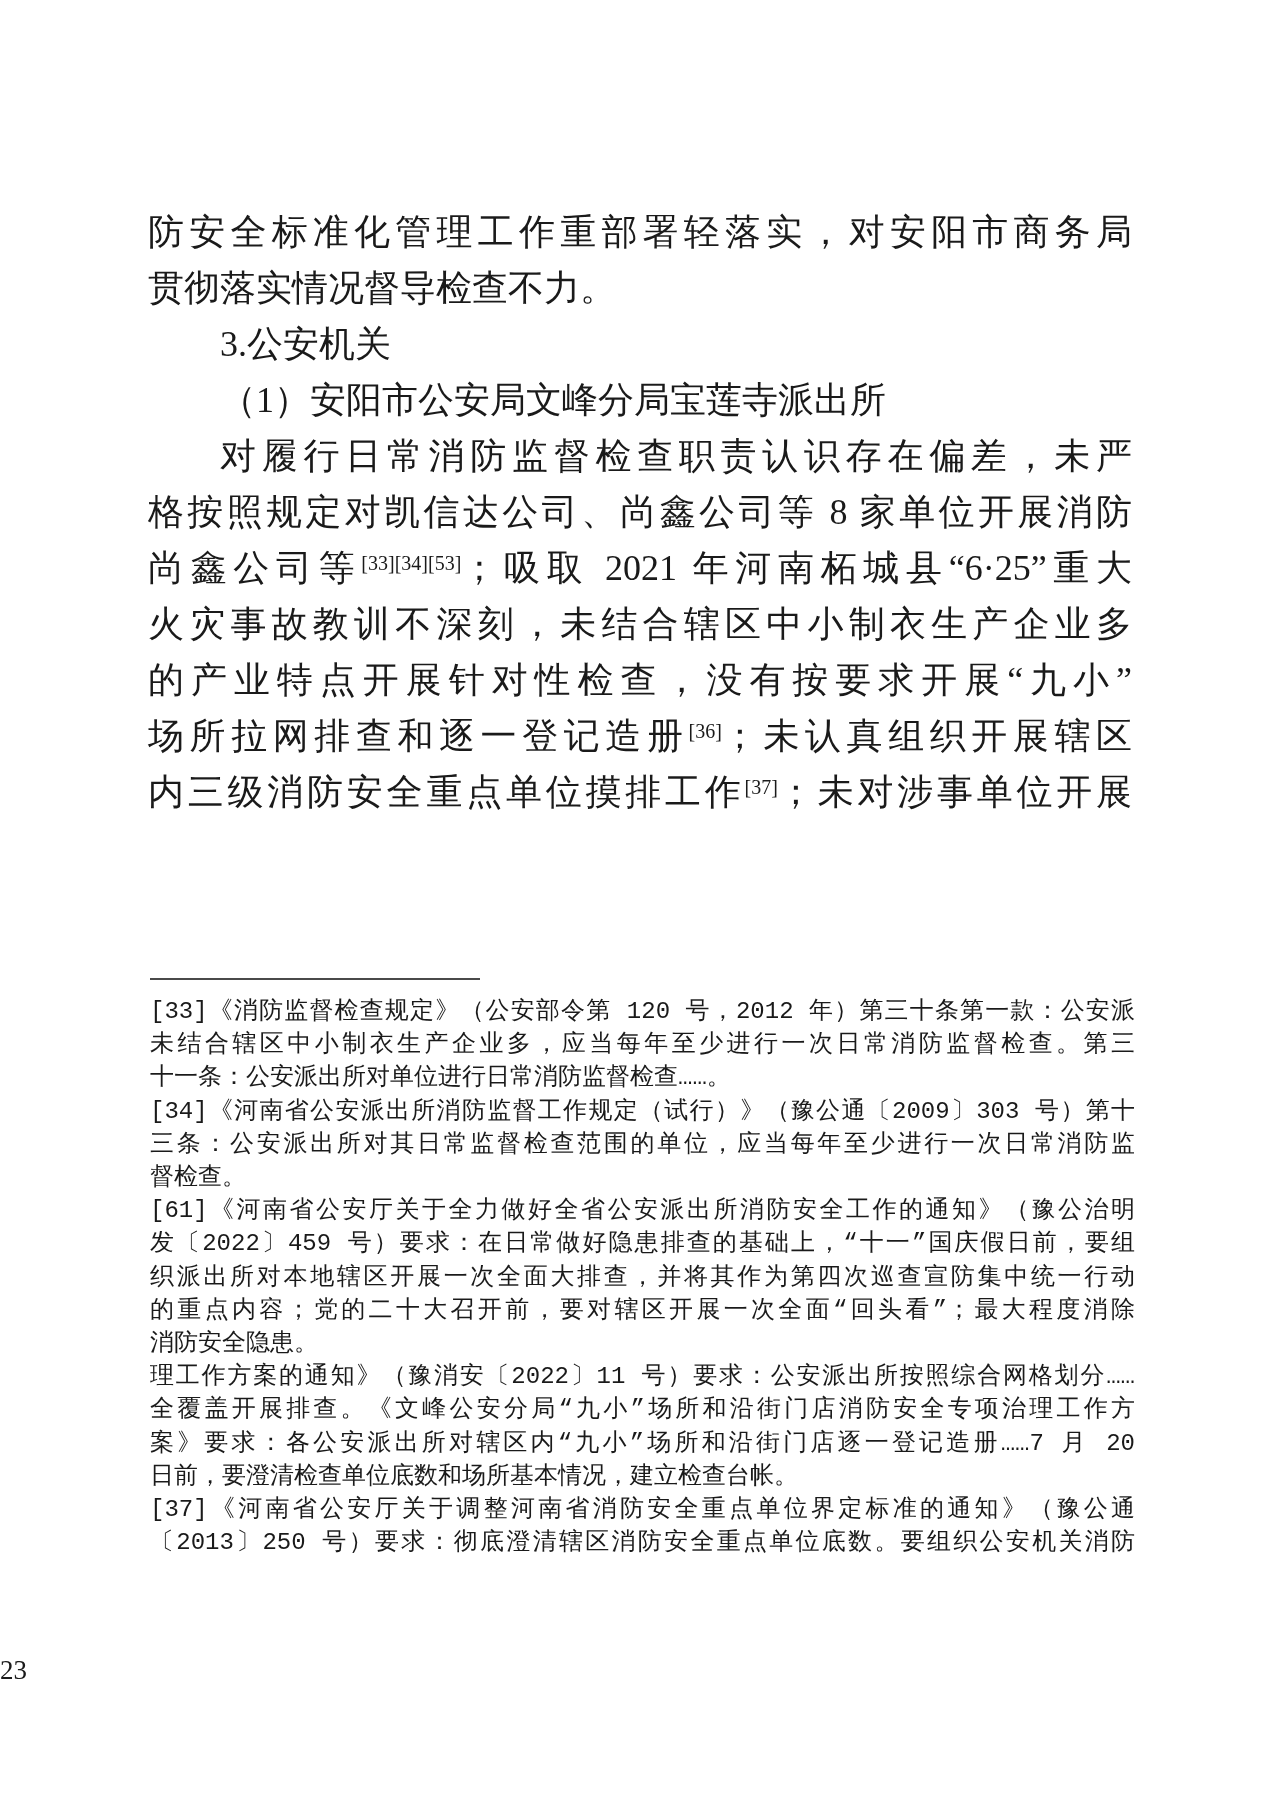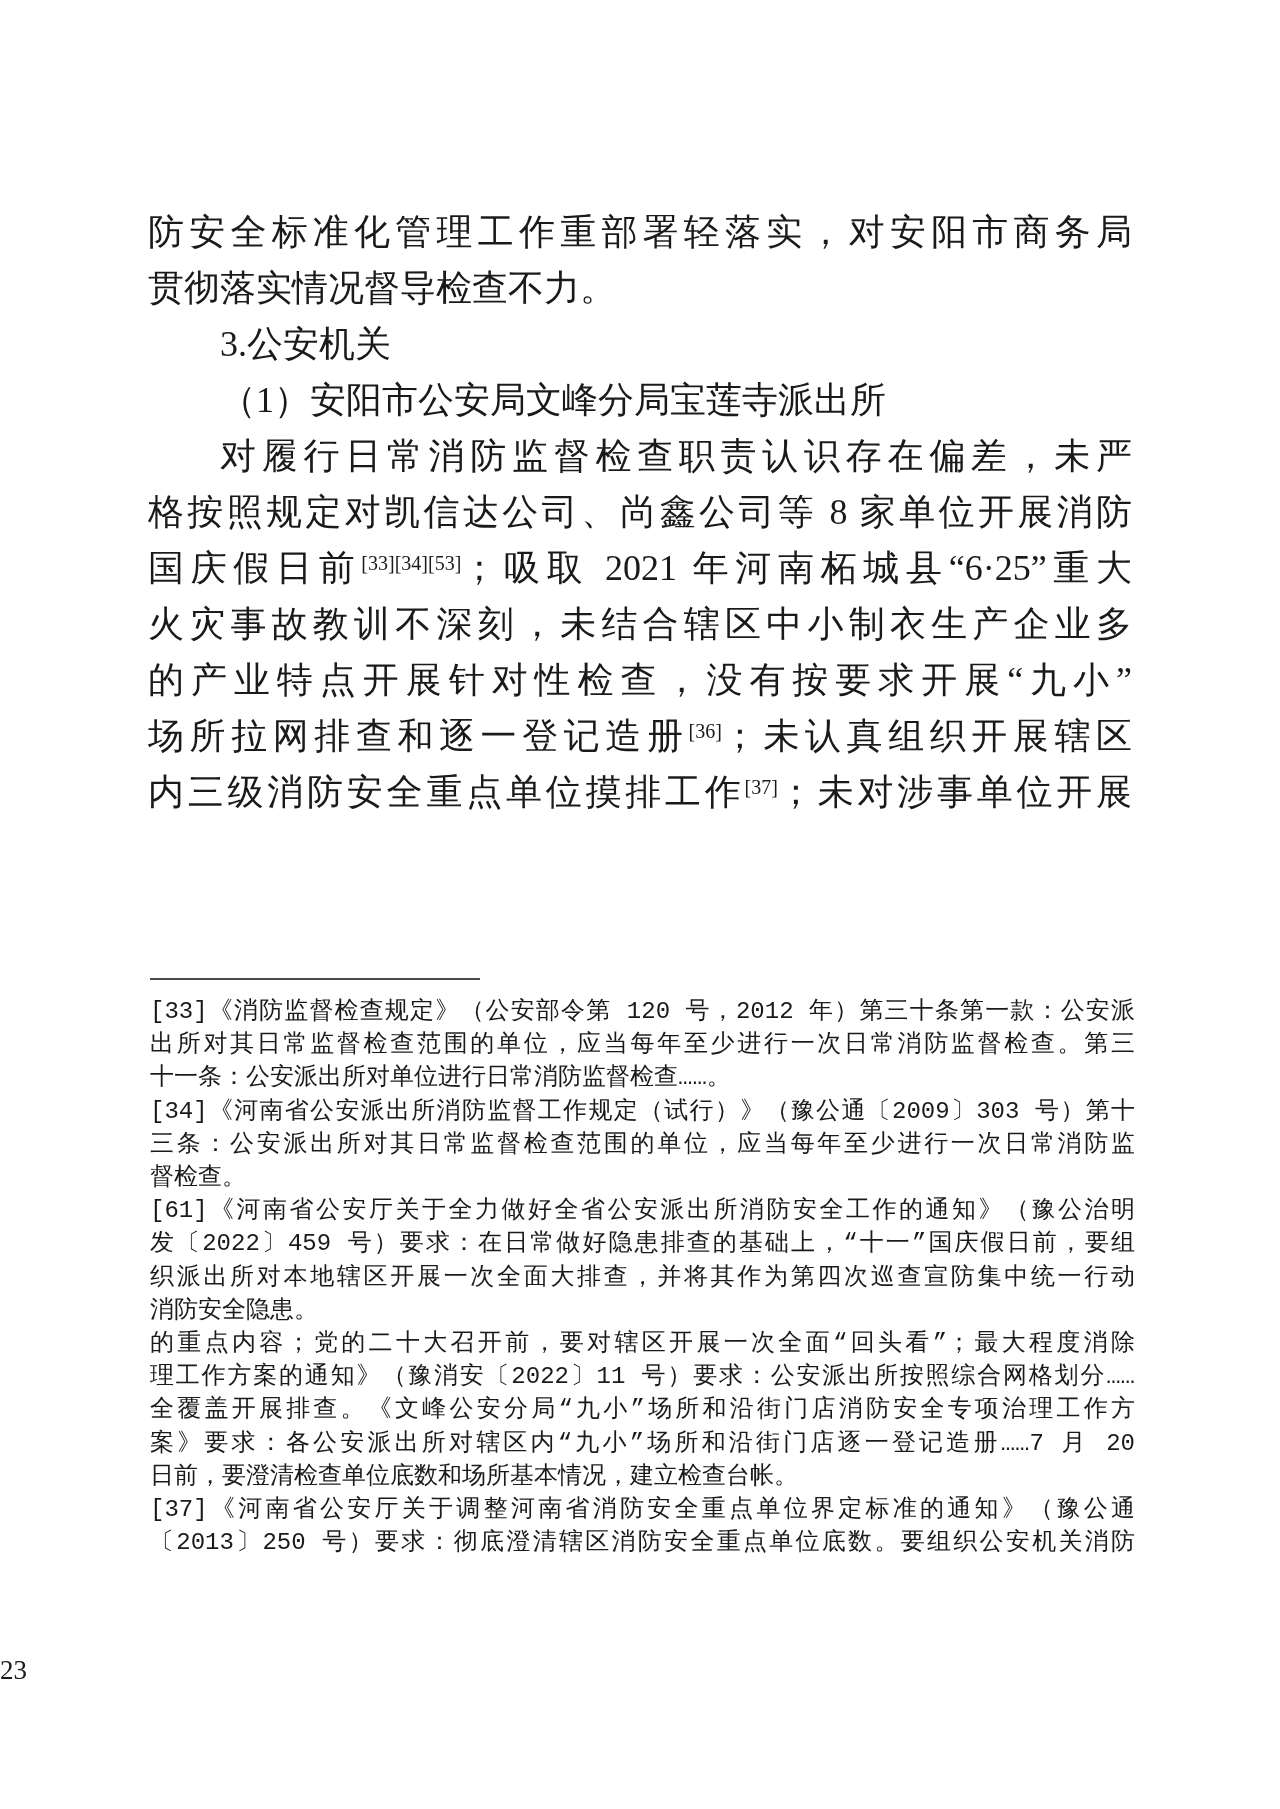--- a/index.html
+++ b/index.html
@@ -48,44 +48,44 @@
 <body>
 
 <div class="page">
   <div class="main-text">
       <div class="mline jl"><span>防安全标准化管理工作重部署轻落实，对安阳市商务局</span></div>
       <div class="mline ll"><span>贯彻落实情况督导检查不力。</span></div>
       <div class="mline ll" style="padding-left: 2em;"><span>3.公安机关</span></div>
       <div class="mline ll" style="padding-left: 2em;"><span>（1）安阳市公安局文峰分局宝莲寺派出所</span></div>
       <div class="mline jl" style="padding-left: 2em;"><span>对履行日常消防监督检查职责认识存在偏差，未严</span></div>
       <div class="mline jl"><span>格按照规定对凯信达公司、尚鑫公司等 8 家单位开展消防</span></div>
-      <div class="mline jl"><span>国庆假日前</span><span class="sup">[33][34][53]</span><span>；吸取 2021 年河南柘城县“6·25”重大</span></div>
+      <div class="mline jl"><span>尚鑫公司等</span><span class="sup">[33][34][53]</span><span>；吸取 2021 年河南柘城县“6·25”重大</span></div>
       <div class="mline jl"><span>火灾事故教训不深刻，未结合辖区中小制衣生产企业多</span></div>
       <div class="mline jl"><span>的产业特点开展针对性检查，没有按要求开展“九小”</span></div>
       <div class="mline jl"><span>场所拉网排查和逐一登记造册</span><span class="sup">[36]</span><span>；未认真组织开展辖区</span></div>
       <div class="mline jl"><span>内三级消防安全重点单位摸排工作</span><span class="sup">[37]</span><span>；未对涉事单位开展</span></div>
     </div>
   <div class="fn-sep"></div>
   <div class="footnotes">
       <div>
         <div class="fline jl">[33]《消防监督检查规定》（公安部令第 120 号，2012 年）第三十条第一款：公安派</div>
-        <div class="fline jl">出所对其日常监督检查范围的单位，应当每年至少进行一次日常消防监督检查。第三</div>
+        <div class="fline jl">未结合辖区中小制衣生产企业多，应当每年至少进行一次日常消防监督检查。第三</div>
         <div class="fline ll">十一条：公安派出所对单位进行日常消防监督检查……。</div>
       </div>
       <div>
         <div class="fline jl">[34]《河南省公安派出所消防监督工作规定（试行）》（豫公通〔2009〕303 号）第十</div>
         <div class="fline jl">三条：公安派出所对其日常监督检查范围的单位，应当每年至少进行一次日常消防监</div>
         <div class="fline ll">督检查。</div>
       </div>
       <div>
         <div class="fline jl">[61]《河南省公安厅关于全力做好全省公安派出所消防安全工作的通知》（豫公治明</div>
         <div class="fline jl">发〔2022〕459 号）要求：在日常做好隐患排查的基础上，“十一”国庆假日前，要组</div>
         <div class="fline jl">织派出所对本地辖区开展一次全面大排查，并将其作为第四次巡查宣防集中统一行动</div>
+        <div class="fline jl">的重点内容；党的二十大召开前，要对辖区开展一次全面“回头看”；最大程度消除</div>
         <div class="fline ll">消防安全隐患。</div>
-        <div class="fline jl">的重点内容；党的二十大召开前，要对辖区开展一次全面“回头看”；最大程度消除</div>
       </div>
       <div>
         <div class="fline jl">理工作方案的通知》（豫消安〔2022〕11 号）要求：公安派出所按照综合网格划分……</div>
         <div class="fline jl">全覆盖开展排查。《文峰公安分局“九小”场所和沿街门店消防安全专项治理工作方</div>
         <div class="fline jl">案》要求：各公安派出所对辖区内“九小”场所和沿街门店逐一登记造册……7 月 20</div>
         <div class="fline ll">日前，要澄清检查单位底数和场所基本情况，建立检查台帐。</div>
       </div>
       <div>
         <div class="fline jl">[37]《河南省公安厅关于调整河南省消防安全重点单位界定标准的通知》（豫公通</div>
         <div class="fline jl">〔2013〕250 号）要求：彻底澄清辖区消防安全重点单位底数。要组织公安机关消防</div>

